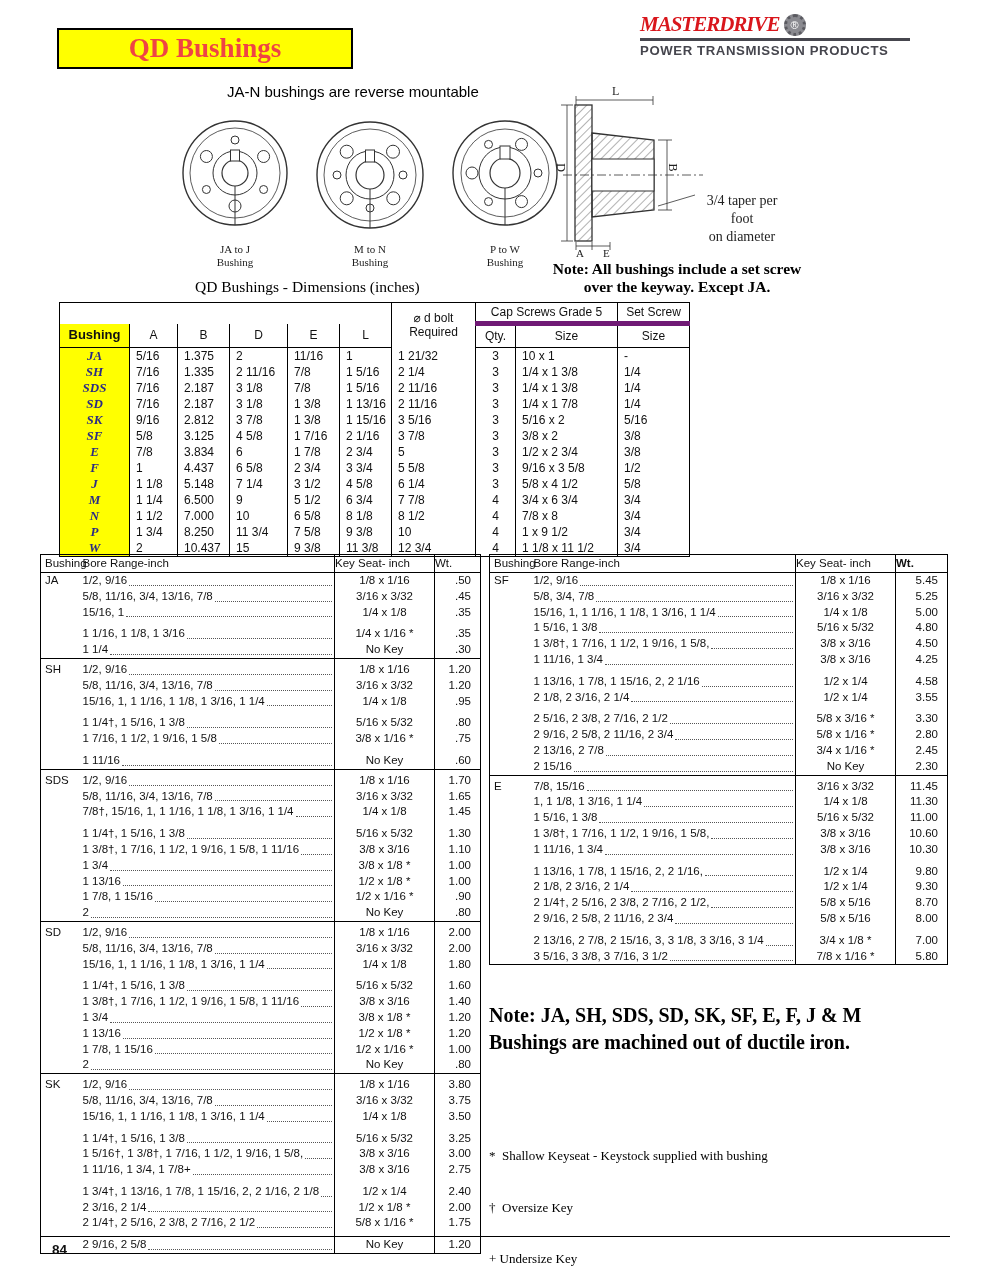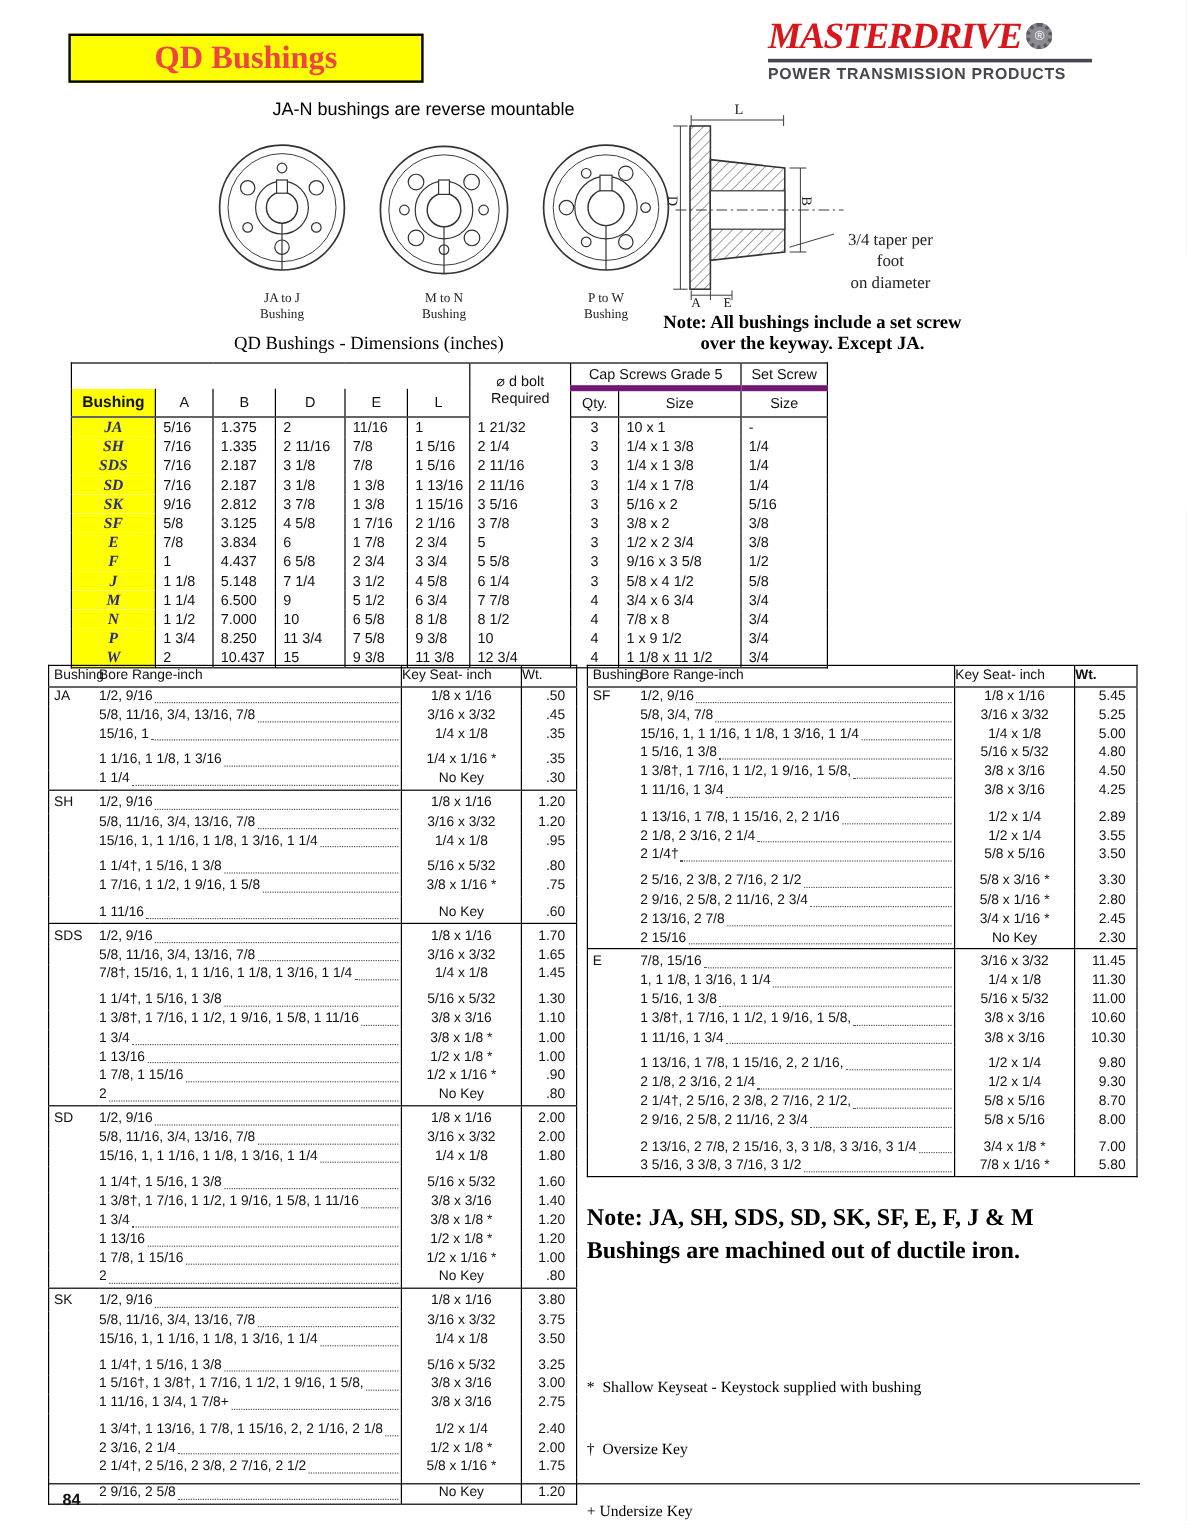--- a/index.html
+++ b/index.html
@@ -6,21 +6,21 @@
   .page{position:relative;width:989px;height:1280px;background:#fff;overflow:hidden;
         font-family:"Liberation Sans",sans-serif;color:#111;}
 
   
   .title-box{position:absolute;left:57px;top:28px;width:292px;height:37px;background:#ffff00;
              border:2px solid #000;display:flex;align-items:center;justify-content:center;}
   .title-box span{font-family:"Liberation Serif",serif;font-weight:bold;font-size:27px;color:#ef4444;}
   .logo{position:absolute;left:640px;top:12px;width:270px;}
   .brand-row{display:flex;align-items:center;gap:4px;}
   .brand{font-family:"Liberation Serif",serif;font-style:italic;font-weight:bold;
-         font-size:31px;color:#d9161c;letter-spacing:-1px;white-space:nowrap;}
+         font-size:21px;color:#d9161c;letter-spacing:-1px;white-space:nowrap;}
   .gear{display:inline-flex;width:22px;height:22px;border-radius:50%;background:#8a8a90;
         color:#fff;font-size:11px;align-items:center;justify-content:center;border:3px dotted #5a5a60;box-sizing:border-box;}
   .brand-bar{height:3px;background:#46464e;margin-top:1px;}
   .tagline{font-size:13.2px;font-weight:bold;color:#46464e;letter-spacing:.6px;margin-top:2px;white-space:nowrap;}
 
   
   .reverse-note{position:absolute;left:227px;top:83px;font-size:15px;color:#000;}
   .drawings{position:absolute;left:155px;top:95px;}
   .diagram-caption{position:absolute;top:243px;width:90px;text-align:center;
                    font-family:"Liberation Serif",serif;font-size:11px;line-height:1.2;color:#222;}
@@ -934,43 +934,32 @@
         </tr>
         <tr class="subgap">
           <td class="b-bushing"></td>
           <td class="b-bore">
             <div class="bore-flex">
               <span class="bore-txt">1 13/16, 1 7/8, 1 15/16, 2, 2 1/16</span>
               <span class="leader"></span>
             </div>
           </td>
           <td class="b-key">1/2 x 1/4</td>
-          <td class="b-wt">2.89</td>
+          <td class="b-wt">4.58</td>
         </tr>
         <tr>
           <td class="b-bushing"></td>
           <td class="b-bore">
             <div class="bore-flex">
               <span class="bore-txt">2 1/8, 2 3/16, 2 1/4</span>
               <span class="leader"></span>
             </div>
           </td>
           <td class="b-key">1/2 x 1/4</td>
           <td class="b-wt">3.55</td>
-        </tr>
-        <tr>
-          <td class="b-bushing"></td>
-          <td class="b-bore">
-            <div class="bore-flex">
-              <span class="bore-txt">2 1/4†</span>
-              <span class="leader"></span>
-            </div>
-          </td>
-          <td class="b-key">5/8 x 5/16</td>
-          <td class="b-wt">3.50</td>
         </tr>
         <tr class="subgap">
           <td class="b-bushing"></td>
           <td class="b-bore">
             <div class="bore-flex">
               <span class="bore-txt">2 5/16, 2 3/8, 2 7/16, 2 1/2</span>
               <span class="leader"></span>
             </div>
           </td>
           <td class="b-key">5/8 x 3/16 *</td>

